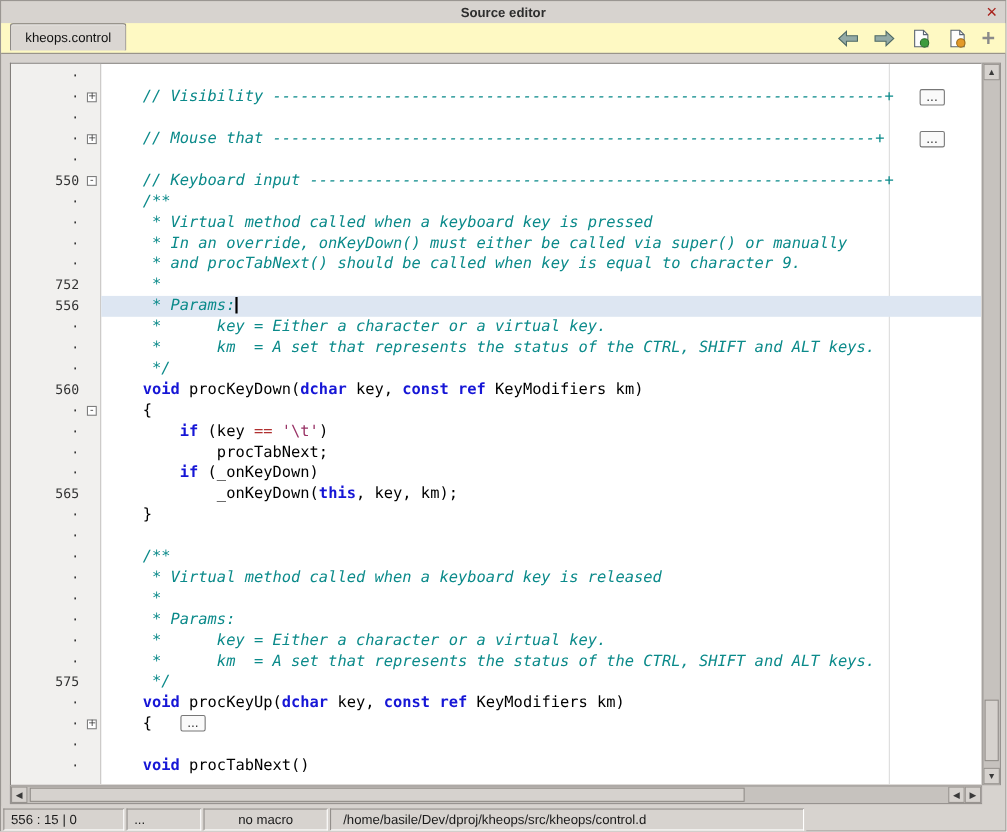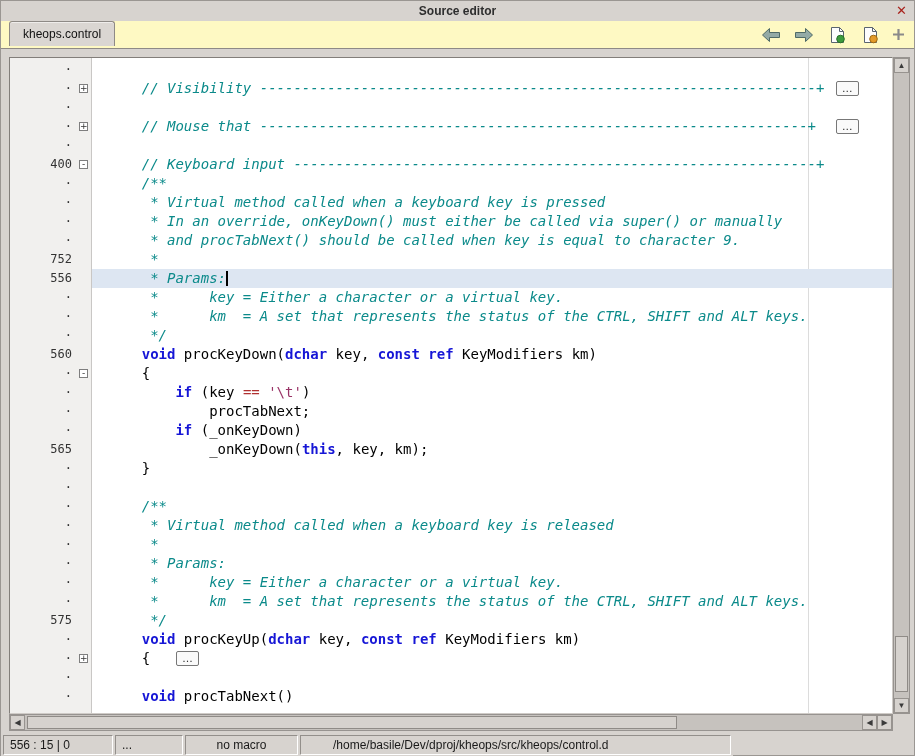--- a/index.html
+++ b/index.html
@@ -22,21 +22,21 @@
 
   
   .editor { position:absolute; left:8px; top:56px; width:884px; height:657px; background:#ffffff; overflow:hidden; border:1px solid; border-color:#827e7a #cfcbc7 #cfcbc7 #827e7a; }
   .gutter-bg { position:absolute; left:0; top:0; bottom:0; width:82px; background:#f1f0ee; border-right:1px solid #c9c7c5; z-index:0; }
   .margin-line { position:absolute; left:798px; top:0; bottom:0; width:1px; background:#dcdcdc; z-index:0; }
   .rows { position:absolute; left:0; right:0; top:2px; z-index:1; }
   .row { display:flex; height:19px; position:relative; }
   .gnum { flex:none; width:67px; text-align:right; padding-right:5px; font:12px/19px "DejaVu Sans Mono",monospace; color:#333; }
   .fcol { flex:none; width:15px; position:relative; }
   .fbox { position:absolute; left:2px; top:5px; width:9px; height:9px; border:1px solid #7e7e7e; background:#fff; font:9px/7px "DejaVu Sans",sans-serif; text-align:center; color:#333; }
-  .ctext { flex:1 1 auto; min-width:0; padding-left:16px; font:14px/19px "DejaVu Sans Mono",monospace; color:#000; white-space:pre; position:relative; }
+  .ctext { flex:1 1 auto; min-width:0; padding-left:4px; font:14px/19px "DejaVu Sans Mono",monospace; color:#000; white-space:pre; position:relative; }
   .row.current .ctext { background:var(--cl,#dce6f2); }
   .tk-c { color:var(--cm,#008b8b); font-style:italic; }
   .tk-k { color:var(--kw,#1616d6); font-weight:bold; }
   .tk-s { color:var(--st,#993366); }
   .tk-o { color:var(--op,#b03030); }
   .caret { display:inline-block; width:2px; height:15px; background:#000; vertical-align:-3px; }
   .fold-ellipsis { display:inline-block; border:1px solid #777; border-radius:2px; background:#fafafa; color:#333; font:11px/13px "DejaVu Sans",sans-serif; padding:0 5px; height:15px; vertical-align:1px; }
   .fold-ellipsis.inline { margin-left:26px; }
   .fold-ellipsis.abs { position:absolute; left:826px; top:2px; }
 
@@ -51,21 +51,21 @@
   .htrack { flex:1 1 auto; position:relative; }
   .hthumb { position:absolute; top:1px; bottom:1px; left:2px; width:650px; background:#d6d2ce; border:1px solid #8f8b87; }
   .corner { position:absolute; left:892px; top:713px; width:17px; height:17px; background:#d7d3cf; }
 
   
   .statusbar { position:absolute; left:0; top:732px; width:732px; height:24px; background:#d7d3cf; display:flex; align-items:center; padding:0 2px; gap:2px; }
   .seg { height:20px; border:1px solid; border-color:#938f8b #ffffff #ffffff #938f8b; font-size:12px; color:#1a1a1a; line-height:18px; padding:0 6px; overflow:hidden; white-space:nowrap; }
   .seg.s1 { width:110px; }
   .seg.s2 { width:68px; }
   .seg.s3 { width:113px; text-align:center; }
-  .seg.s4 { flex:1 1 auto; padding-left:32px; }
+  .seg.s4 { flex:1 1 auto; padding-left:11px; }
 </style>
 </head>
 <body>
 
 <div class="window">
 
   <div class="titlebar">
     <span class="title">Source editor</span>
     <span class="close">✕</span>
   </div>
@@ -136,21 +136,21 @@
           </div>
           <div class="ctext"><span class="tk-c">    // Mouse that -----------------------------------------------------------------+</span></div>
           <span class="fold-ellipsis abs">...</span>
         </div>
         <div class="row">
           <div class="gnum">·</div>
           <div class="fcol"></div>
           <div class="ctext"></div>
         </div>
         <div class="row">
-          <div class="gnum">400</div>
+          <div class="gnum">550</div>
           <div class="fcol">
             <div class="fbox">-</div>
           </div>
           <div class="ctext"><span class="tk-c">    // Keyboard input --------------------------------------------------------------+</span></div>
         </div>
         <div class="row">
           <div class="gnum">·</div>
           <div class="fcol"></div>
           <div class="ctext"><span class="tk-c">    /**</span></div>
         </div>

